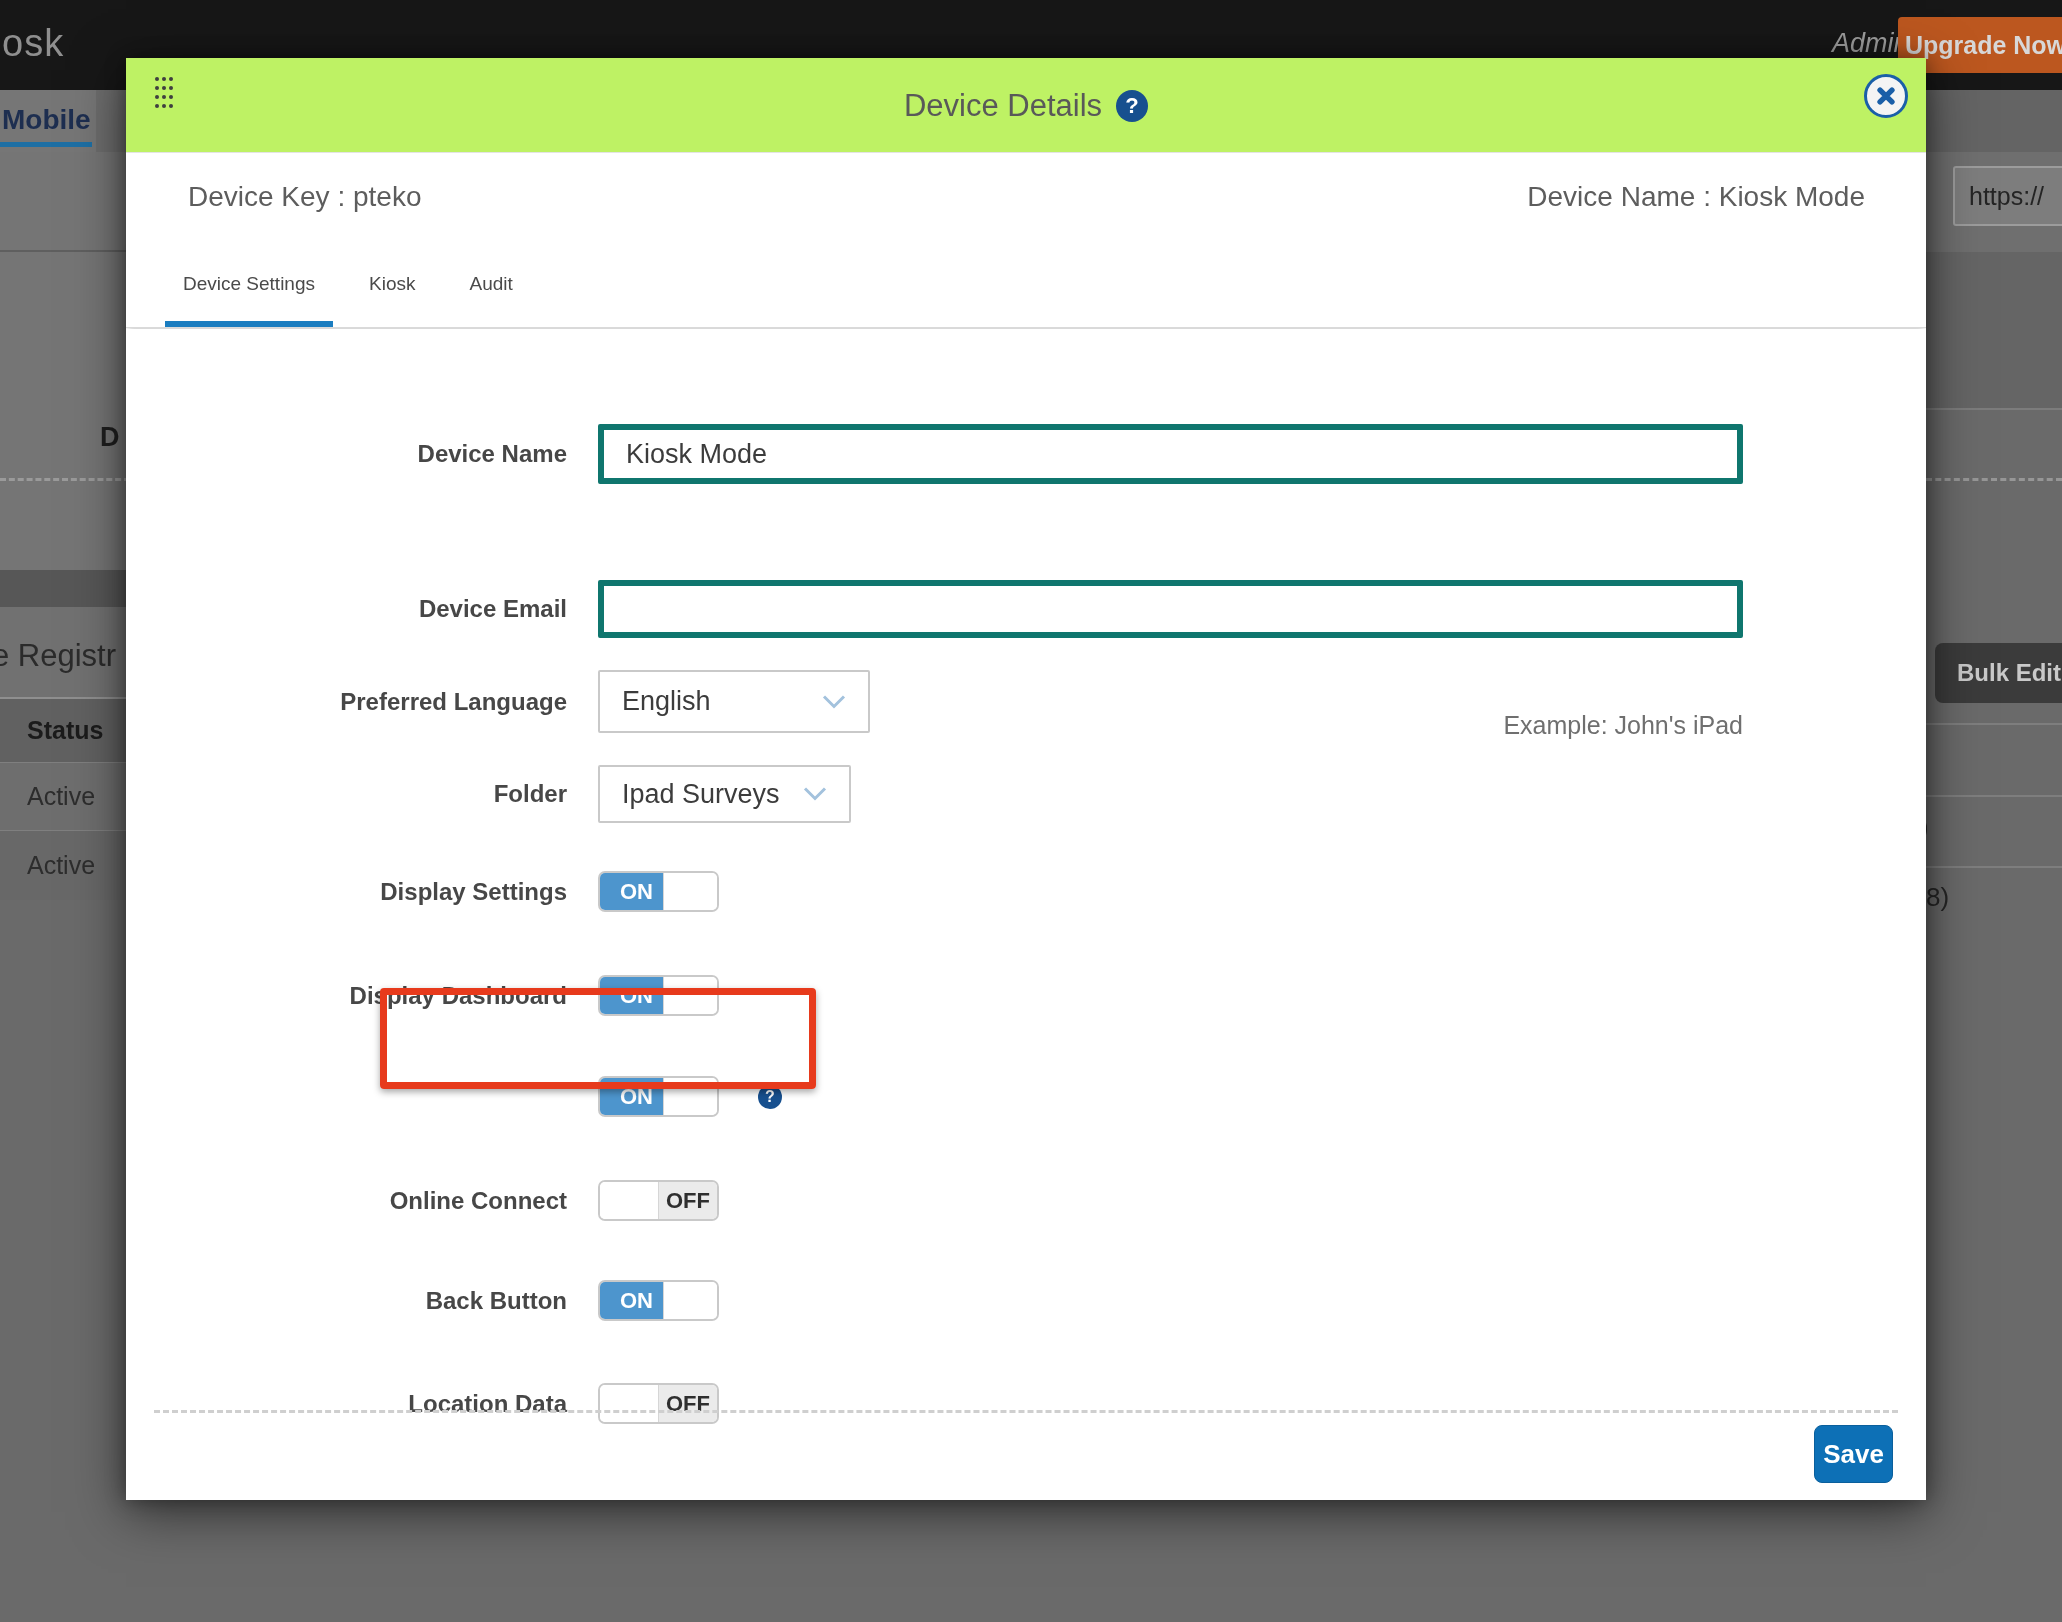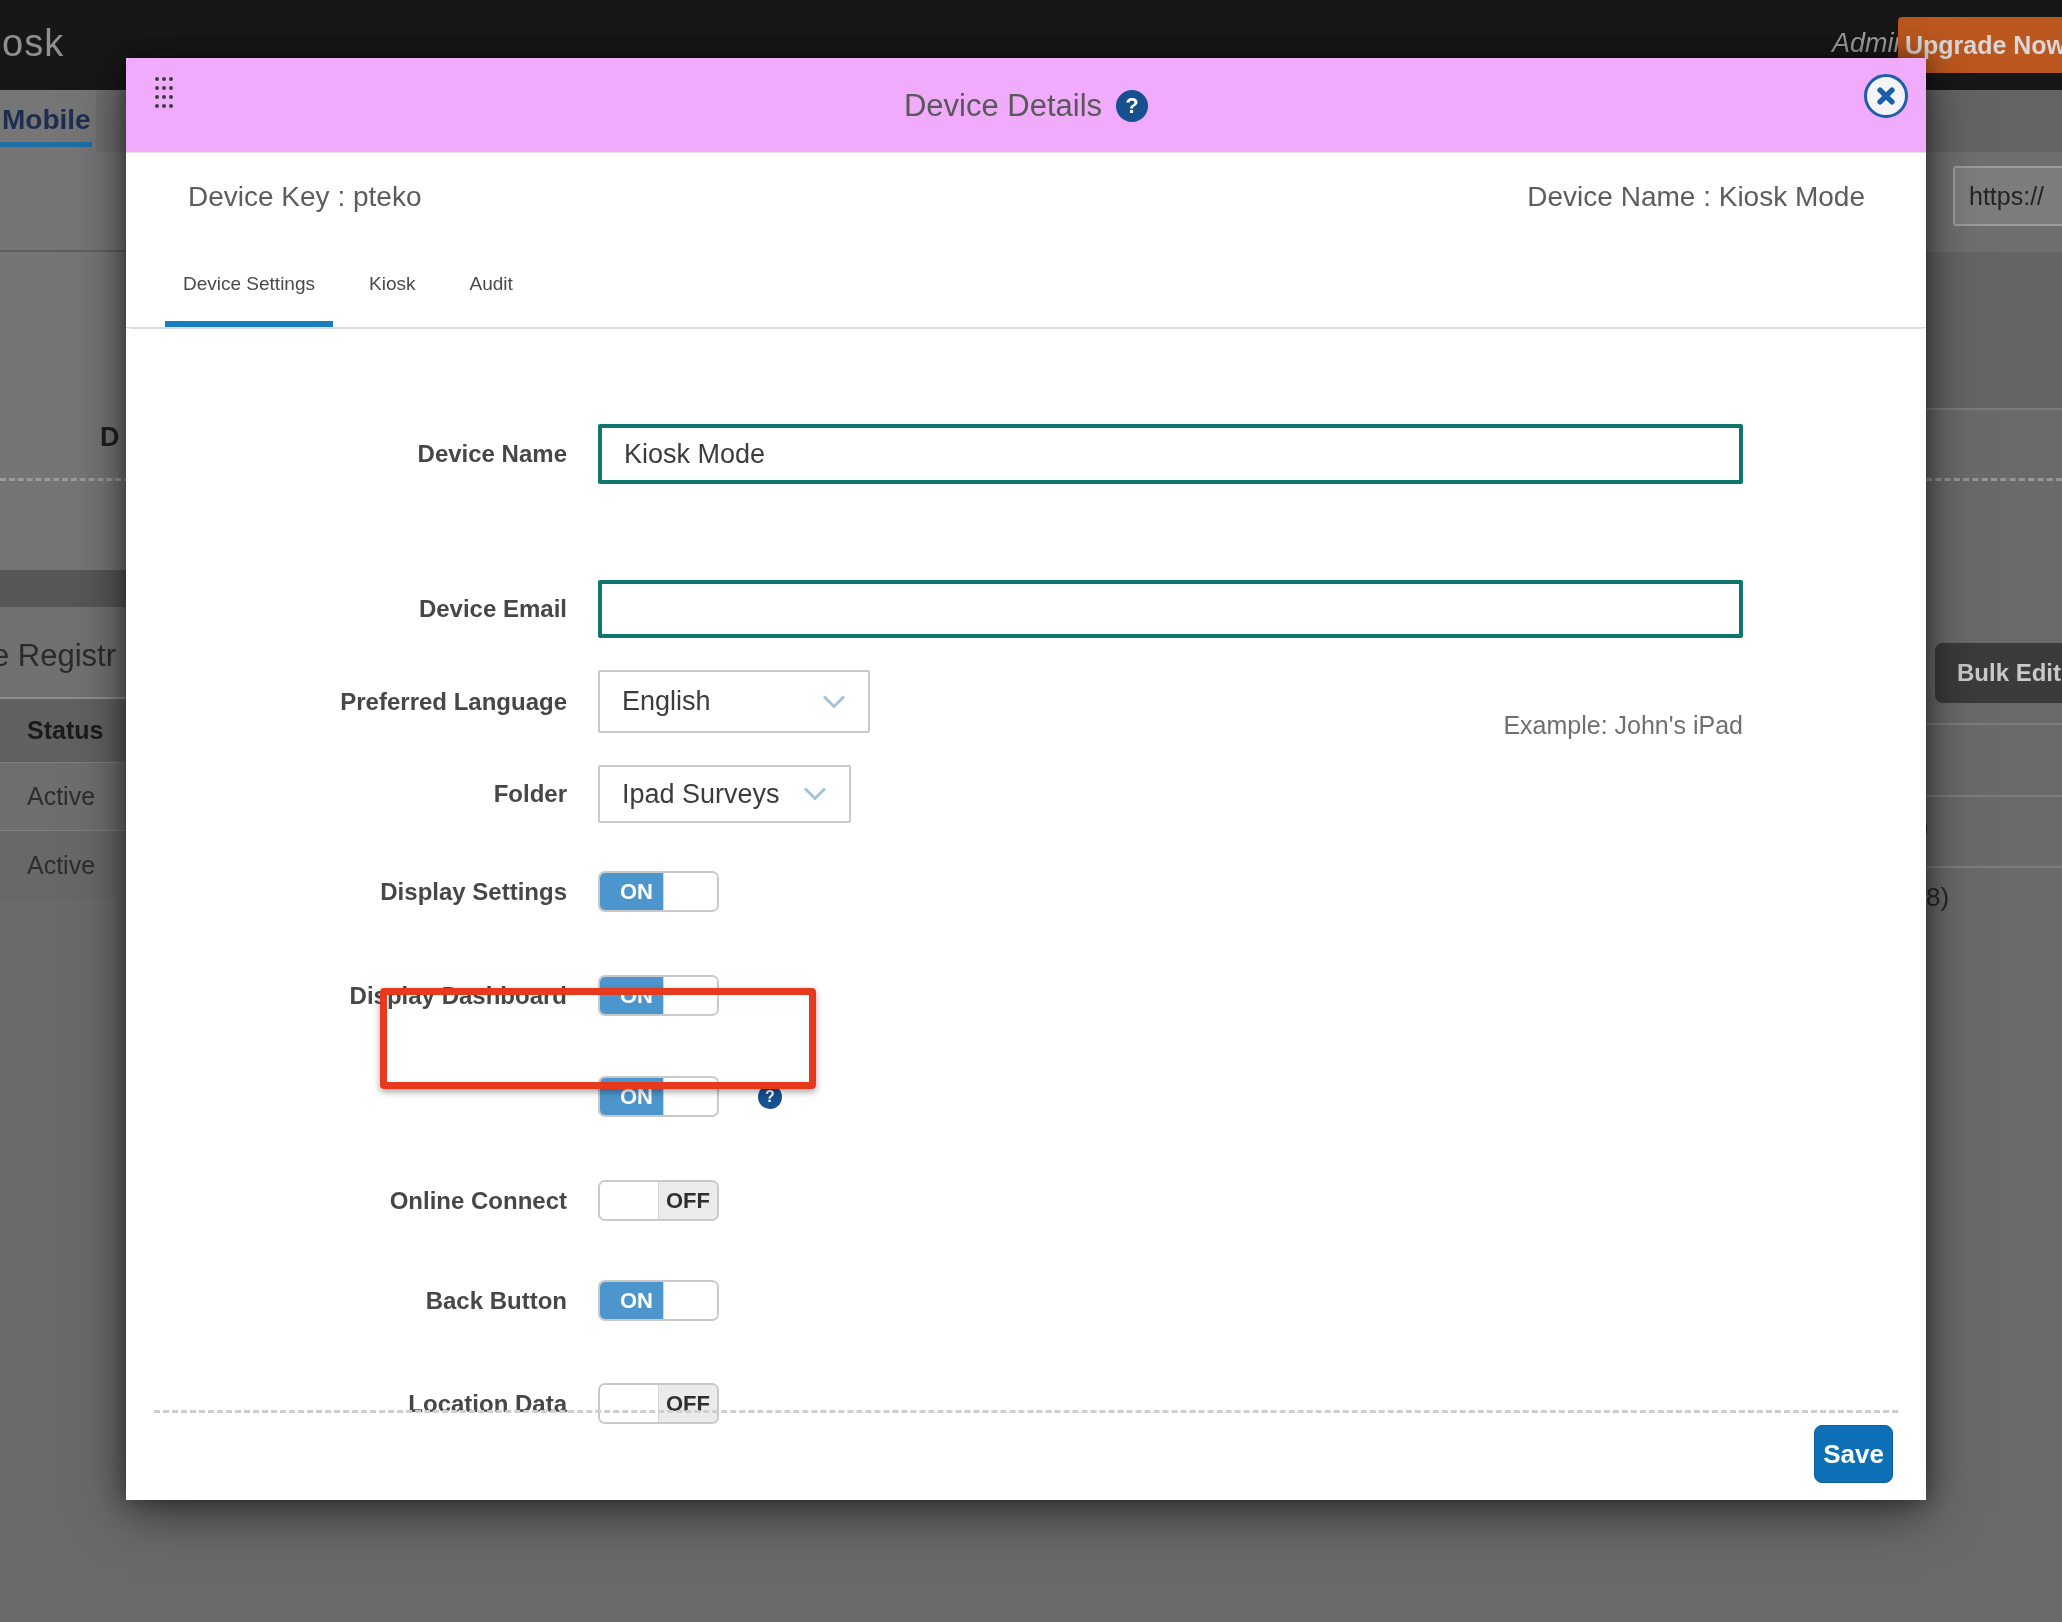--- a/index.html
+++ b/index.html
@@ -53,21 +53,21 @@
   .bg-right .sep-a { position:absolute; left:0; top:633px; width:136px; height:2px; background:#7e7e7e; }
   .bg-right .sep-b { position:absolute; left:0; top:705px; width:136px; height:2px; background:#7e7e7e; }
   .bg-right .sep-c { position:absolute; left:0; top:776px; width:136px; height:2px; background:#7e7e7e; }
   .bg-right .frag1 { position:absolute; left:-6px; top:722px; font-size:26px; color:#262626; }
   .bg-right .frag2 { position:absolute; left:0px; top:792px; font-size:26px; color:#262626; }
 
   
   .modal { position:absolute; left:126px; top:58px; width:1800px; height:1442px; background:#ffffff;
     box-shadow:0 12px 50px rgba(0,0,0,0.55), 0 0 18px rgba(0,0,0,0.35); z-index:10; }
 
-  .modal-header { position:absolute; left:0; top:0; width:100%; height:95px; background:#f0abfc;
+  .modal-header { position:absolute; left:0; top:0; width:100%; height:95px; background:#bef264;
     border-bottom:1px solid #e4e4e4; }
   .drag-dots { position:absolute; left:29px; top:19px; width:19px; height:39px;
     display:grid; grid-template-columns:repeat(3,4px); grid-template-rows:repeat(4,4px); gap:5px 3px; }
   .drag-dots i { width:4px; height:4px; background:#3f3f3f; border-radius:50%; }
   .modal-title-wrap { position:absolute; left:0; top:0; width:100%; height:95px; display:flex;
     align-items:center; justify-content:center; gap:14px; }
   .modal-title { font-size:31px; color:#595959; }
   .help-badge { width:32px; height:32px; border-radius:50%; background:#17508f; color:#ffffff;
     font-weight:bold; font-size:22px; display:flex; align-items:center; justify-content:center; }
   .close-btn { position:absolute; left:1738px; top:16px; width:44px; height:44px; border:3px solid #1a5fa8;
@@ -84,21 +84,21 @@
   .mtab { position:relative; display:flex; align-items:center; padding:0 18px; margin-right:18px;
     font-size:19px; color:#4a4a4a; cursor:pointer; }
   .mtab.active::after { content:""; position:absolute; left:0; right:0; bottom:0; height:6px; background:#1a7dc0; }
 
   .modal-body { position:absolute; left:0; top:271px; width:100%; height:1171px; background:#fff; }
   .frow { position:absolute; left:0; width:100%; }
   .flabel { position:absolute; left:0; top:0; bottom:0; width:441px; display:flex; align-items:center;
     justify-content:flex-end; font-size:24px; font-weight:bold; color:#474747; }
   .fctrl { position:absolute; left:472px; top:0; bottom:0; }
 
-  .text-input { width:1145px; height:100%; border:4px solid #0f766e; border-radius:2px; background:#fff;
+  .text-input { width:1145px; height:100%; border:6px solid #0f766e; border-radius:2px; background:#fff;
     font-family:"Liberation Sans",sans-serif; font-size:27px; color:#3c3c3c; padding-left:22px; outline:none; }
   .hint { position:absolute; left:472px; top:382px; width:1145px; text-align:right; font-size:25px; color:#6f6f6f; }
 
   .select { height:100%; border:2px solid #c9c9c9; border-radius:2px; background:#fff; display:flex;
     align-items:center; padding-left:22px; font-size:27px; color:#3c3c3c; position:relative; cursor:pointer; }
   .select .chev { position:absolute; right:22px; top:50%; transform:translateY(-50%); }
 
   .toggle { width:121px; height:41px; border:2px solid #c9c9c9; border-radius:7px; display:flex;
     overflow:hidden; cursor:pointer; background:#fff; }
   .toggle .half { flex:1; display:flex; align-items:center; justify-content:center;

